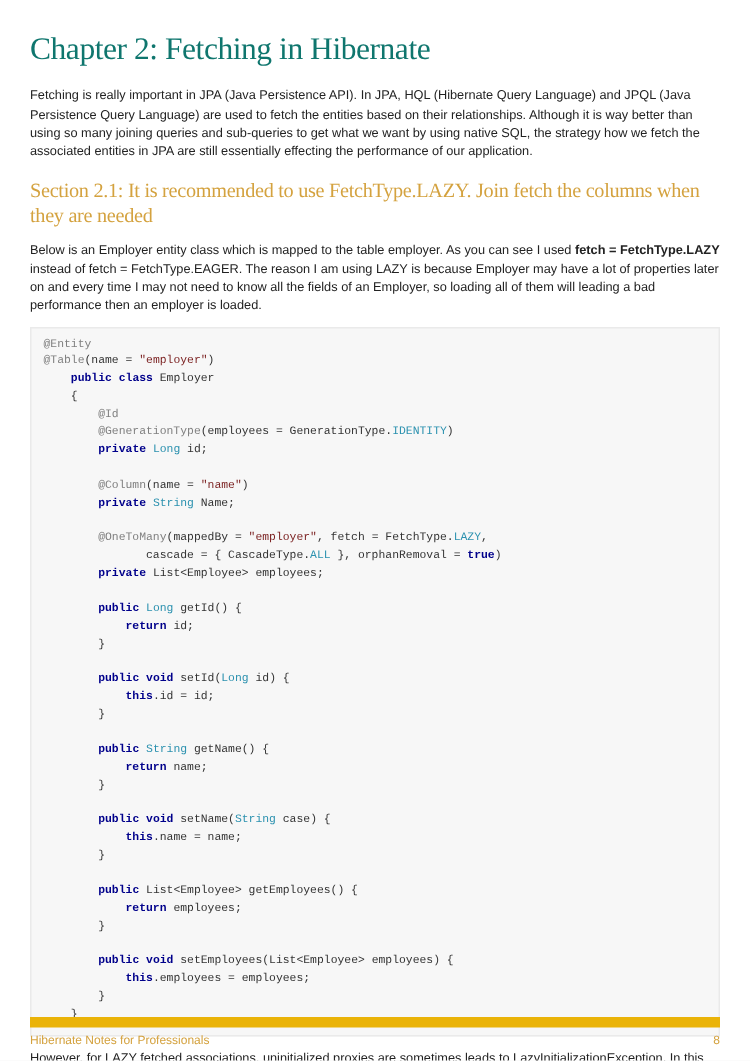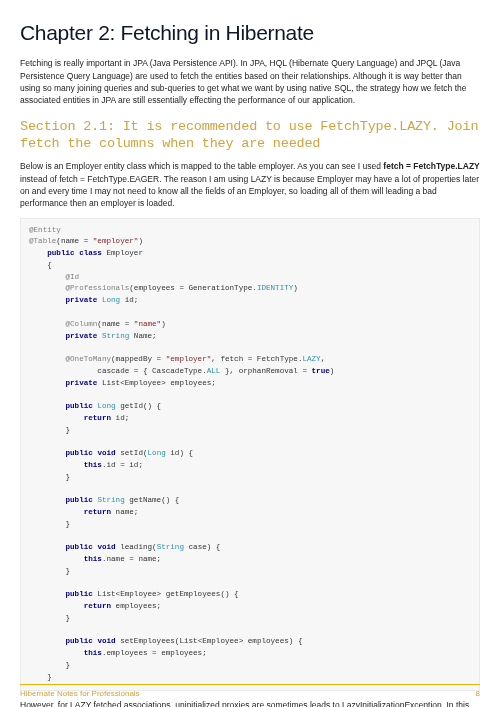--- a/index.html
+++ b/index.html
@@ -8,29 +8,29 @@
     width: 500px;
     height: 707px;
     background: #fff;
     padding: 18px 20px 10px 20px;
     font-size: 8.5px;
     line-height: 1.4;
     color: #222;
     position: relative;
   }
   h1.chapter {
-    font-family: Liberation Sans, sans-serif;
+    font-family: Liberation Serif, serif;
     font-size: 21px;
     font-weight: 500;
-    color: #0f172a;
+    color: #0f766e;
     margin-bottom: 10px;
     letter-spacing: -0.3px;
   }
   h2.section {
-    font-family: Liberation Mono, monospace;
+    font-family: Liberation Serif, serif;
     font-size: 13.5px;
     font-weight: 500;
     color: #d4a23f;
     margin-top: 12px;
     margin-bottom: 8px;
     line-height: 1.25;
     letter-spacing: -0.2px;
   }
   p.body {
     font-size: 8.5px;
@@ -51,21 +51,21 @@
   }
   .code-block .at { color: #808080; }
   .code-block .str { color: #7a1f1f; }
   .code-block .kw { color: #00008b; font-weight: bold; }
   .code-block .cls { color: #2b91af; }
   .footer {
     position: absolute;
     bottom: 8px;
     left: 20px;
     right: 20px;
-    border-top: 1px solid #eab308;
+    border-top: 7px solid #eab308;
     padding-top: 3px;
     display: flex;
     justify-content: space-between;
     color: #d4a23f;
     font-size: 8px;
   }
 </style>
 </head>
 <body>
 
@@ -75,21 +75,21 @@
 
 <h2 class="section">Section 2.1: It is recommended to use FetchType.LAZY. Join fetch the columns when they are needed</h2>
 
 <p class="body"><span>Below is an Employer entity class which is mapped to the table employer. As you can see I used </span><b>fetch = FetchType.LAZY</b><span> instead of fetch = FetchType.EAGER. The reason I am using LAZY is because Employer may have a lot of properties later on and every time I may not need to know all the fields of an Employer, so loading all of them will leading a bad performance then an employer is loaded.</span></p>
 
 <div class="code-block"><span class="at">@Entity</span>
 <span class="at">@Table</span><span>(name = </span><span class="str">"employer"</span><span>)</span>
 <span>    </span><span class="kw">public</span><span> </span><span class="kw">class</span><span> Employer</span>
 <span>    {</span>
 <span class="at">        @Id</span>
-<span class="at">        @Professionals</span><span>(employees = GenerationType.</span><span class="cls">IDENTITY</span><span>)</span>
+<span class="at">        @GenerationType</span><span>(employees = GenerationType.</span><span class="cls">IDENTITY</span><span>)</span>
 <span>        </span><span class="kw">private</span><span> </span><span class="cls">Long</span><span> id;</span>
 <span></span>
 <span class="at">        @Column</span><span>(name = </span><span class="str">"name"</span><span>)</span>
 <span>        </span><span class="kw">private</span><span> </span><span class="cls">String</span><span> Name;</span>
 <span></span>
 <span class="at">        @OneToMany</span><span>(mappedBy = </span><span class="str">"employer"</span><span>, fetch = FetchType.</span><span class="cls">LAZY</span><span>,</span>
 <span>               cascade = { CascadeType.</span><span class="cls">ALL</span><span> }, orphanRemoval = </span><span class="kw">true</span><span>)</span>
 <span>        </span><span class="kw">private</span><span> List&lt;Employee&gt; employees;</span>
 <span></span>
 <span>        </span><span class="kw">public</span><span> </span><span class="cls">Long</span><span> getId() {</span>
@@ -97,21 +97,21 @@
 <span>        }</span>
 <span></span>
 <span>        </span><span class="kw">public</span><span> </span><span class="kw">void</span><span> setId(</span><span class="cls">Long</span><span> id) {</span>
 <span>            </span><span class="kw">this</span><span>.id = id;</span>
 <span>        }</span>
 <span></span>
 <span>        </span><span class="kw">public</span><span> </span><span class="cls">String</span><span> getName() {</span>
 <span>            </span><span class="kw">return</span><span> name;</span>
 <span>        }</span>
 <span></span>
-<span>        </span><span class="kw">public</span><span> </span><span class="kw">void</span><span> leading(</span><span class="cls">String</span><span> case) {</span>
+<span>        </span><span class="kw">public</span><span> </span><span class="kw">void</span><span> setName(</span><span class="cls">String</span><span> case) {</span>
 <span>            </span><span class="kw">this</span><span>.name = name;</span>
 <span>        }</span>
 <span></span>
 <span>        </span><span class="kw">public</span><span> List&lt;Employee&gt; getEmployees() {</span>
 <span>            </span><span class="kw">return</span><span> employees;</span>
 <span>        }</span>
 <span></span>
 <span>        </span><span class="kw">public</span><span> </span><span class="kw">void</span><span> setEmployees(List&lt;Employee&gt; employees) {</span>
 <span>            </span><span class="kw">this</span><span>.employees = employees;</span>
 <span>        }</span>

